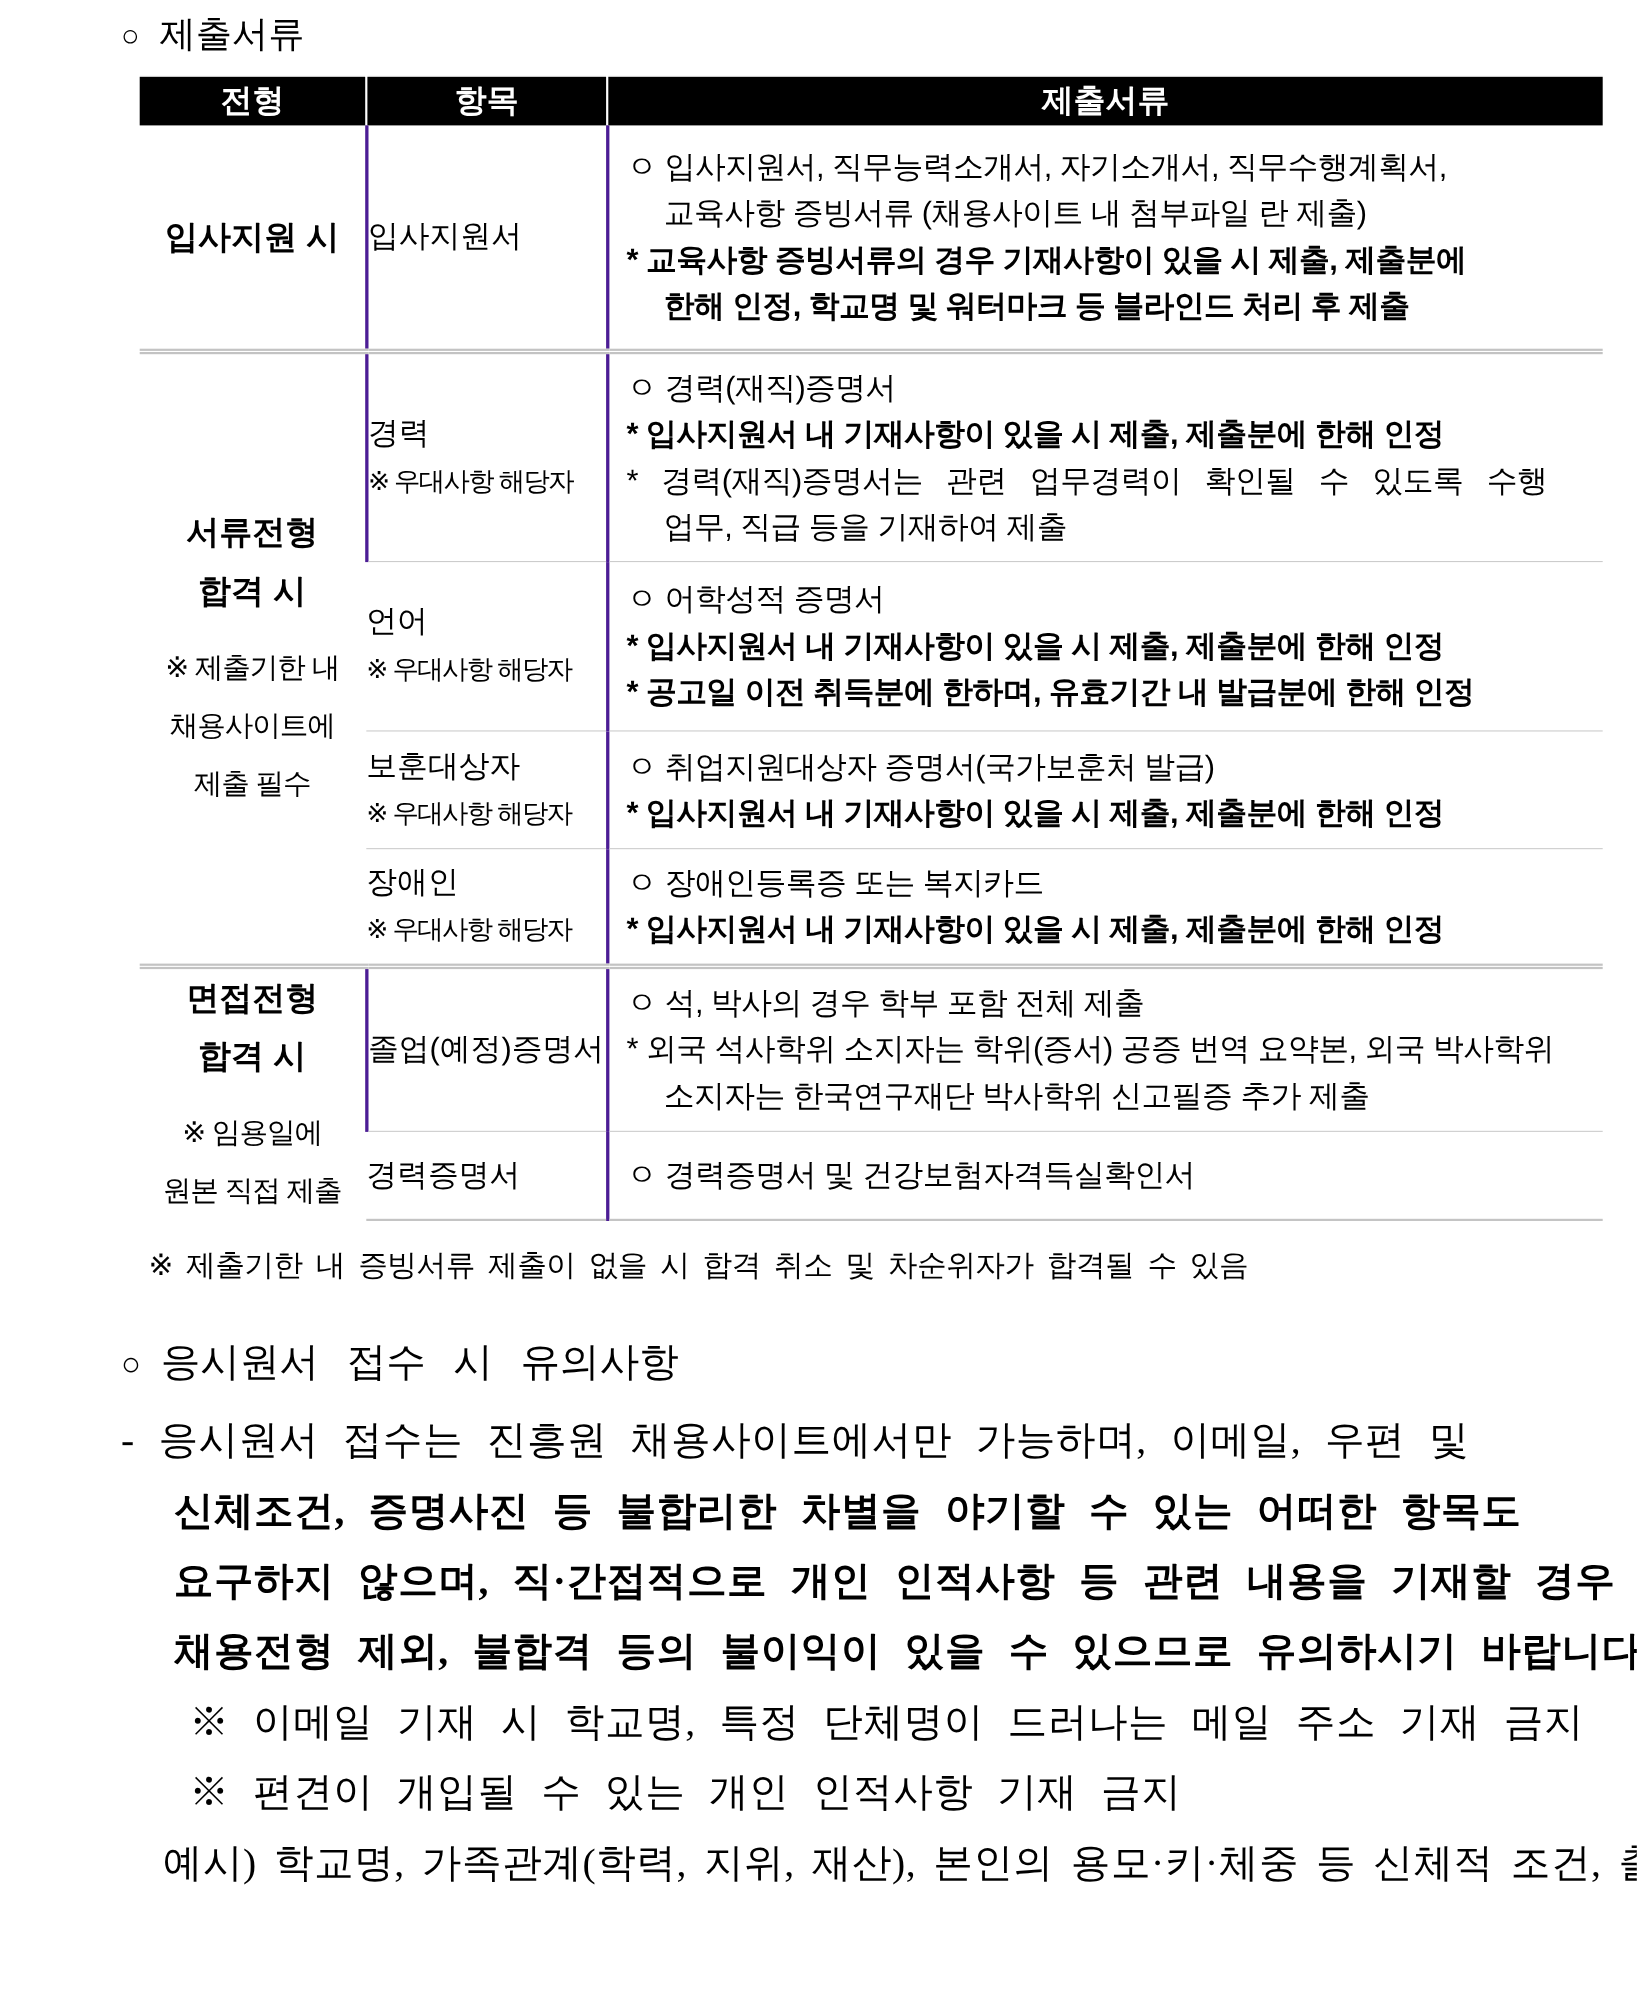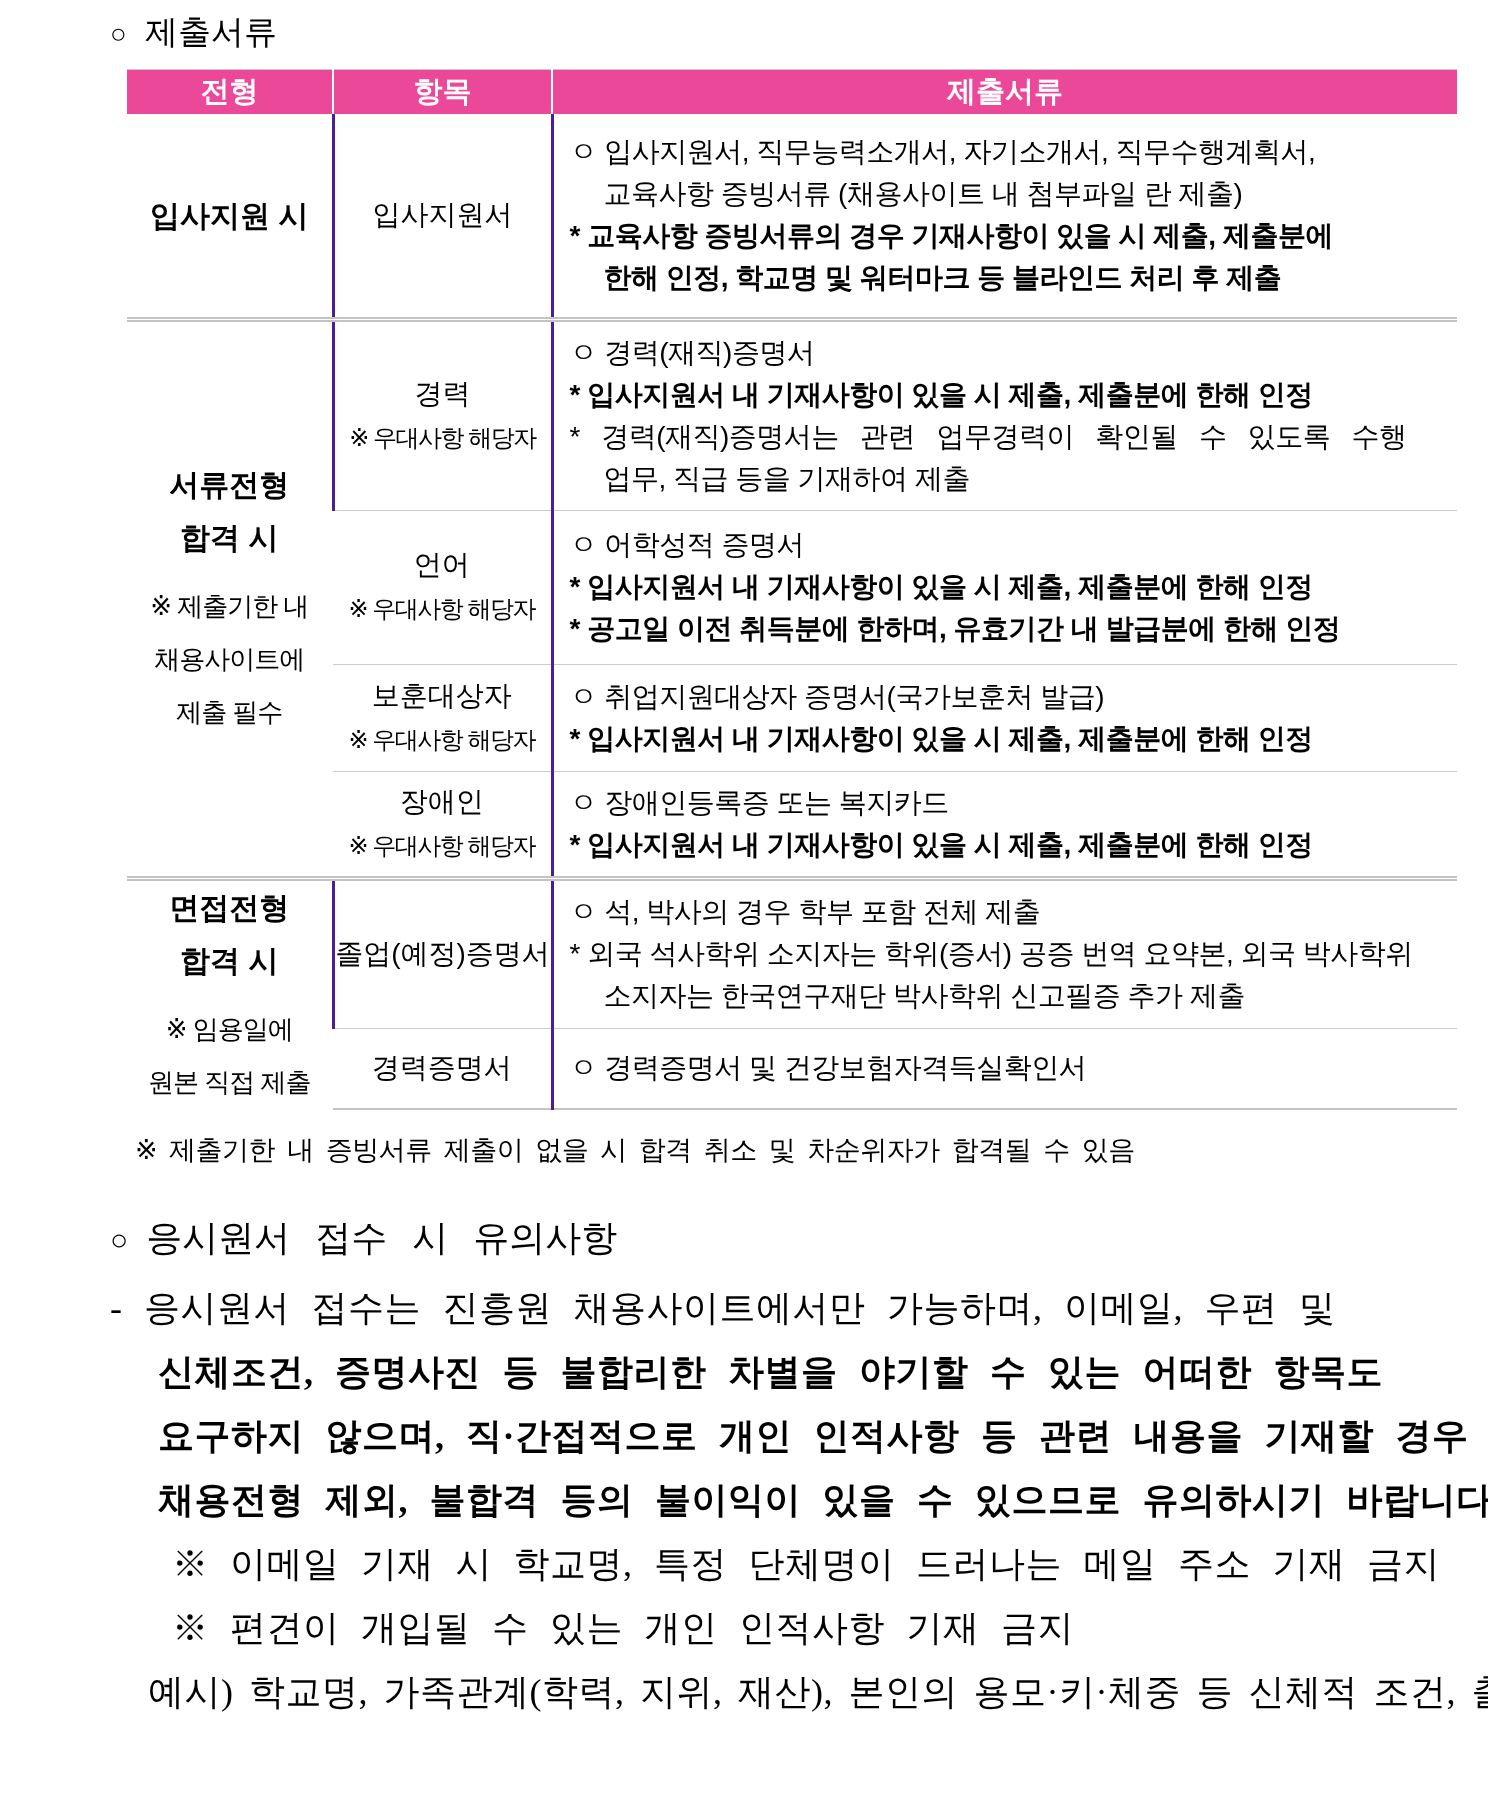--- a/index.html
+++ b/index.html
@@ -10,34 +10,34 @@
   
   .serif{font-family:"Liberation Serif","DejaVu Serif",serif;}
   .sec-title{font-size:33px;line-height:44px;word-spacing:16px;white-space:nowrap;}
   .sec-title .bullet{font-size:28px;margin-right:18px;}
 
   
   table.doc{border-collapse:collapse;table-layout:fixed;width:1330px;margin:13px 0 0 17px;}
   table.doc col.c1{width:206px;}
   table.doc col.c2{width:219px;}
   table.doc col.c3{width:905px;}
-  th{background:#ec4899;color:#fff;font-weight:bold;font-size:29px;height:44px;
+  th{background:#000000;color:#fff;font-weight:bold;font-size:29px;height:44px;
      border-top:1px solid #c9c9c9;padding:0;text-align:center;}
   th + th{border-left:2px solid #ffffff;}
   td{padding:0;vertical-align:middle;}
   td + td{border-left:3px solid #4c1d95;}
   tr.sub td{border-top:1px solid #cccccc;}
   tr.grp td{border-top:5px double #c3c3c3;}
   tr.last td{border-bottom:2px solid #c4c4c4;}
 
   .stage{text-align:center;}
   .stage-title div{font-size:30px;font-weight:bold;line-height:53px;white-space:nowrap;}
   .stage-note{margin-top:16px;}
   .stage-note div{font-size:26px;line-height:53px;letter-spacing:-1px;white-space:nowrap;}
-  .item{text-align:center;}
+  .item{text-align:left;}
   .item-name{font-size:28px;line-height:44px;white-space:nowrap;}
   .item-note{font-size:24px;line-height:44px;letter-spacing:-1.5px;white-space:nowrap;}
 
   .docs{padding:10px 6px 10px 16px;}
   .ln{font-size:28px;line-height:42px;white-space:nowrap;letter-spacing:-0.5px;}
   .ln.b{font-weight:bold;}
   .ln.ind{padding-left:34px;}
   .ln.sp{word-spacing:14px;}
 
   tr.t0{height:205px;} tr.t1{height:184px;} tr.t2{height:154px;}

